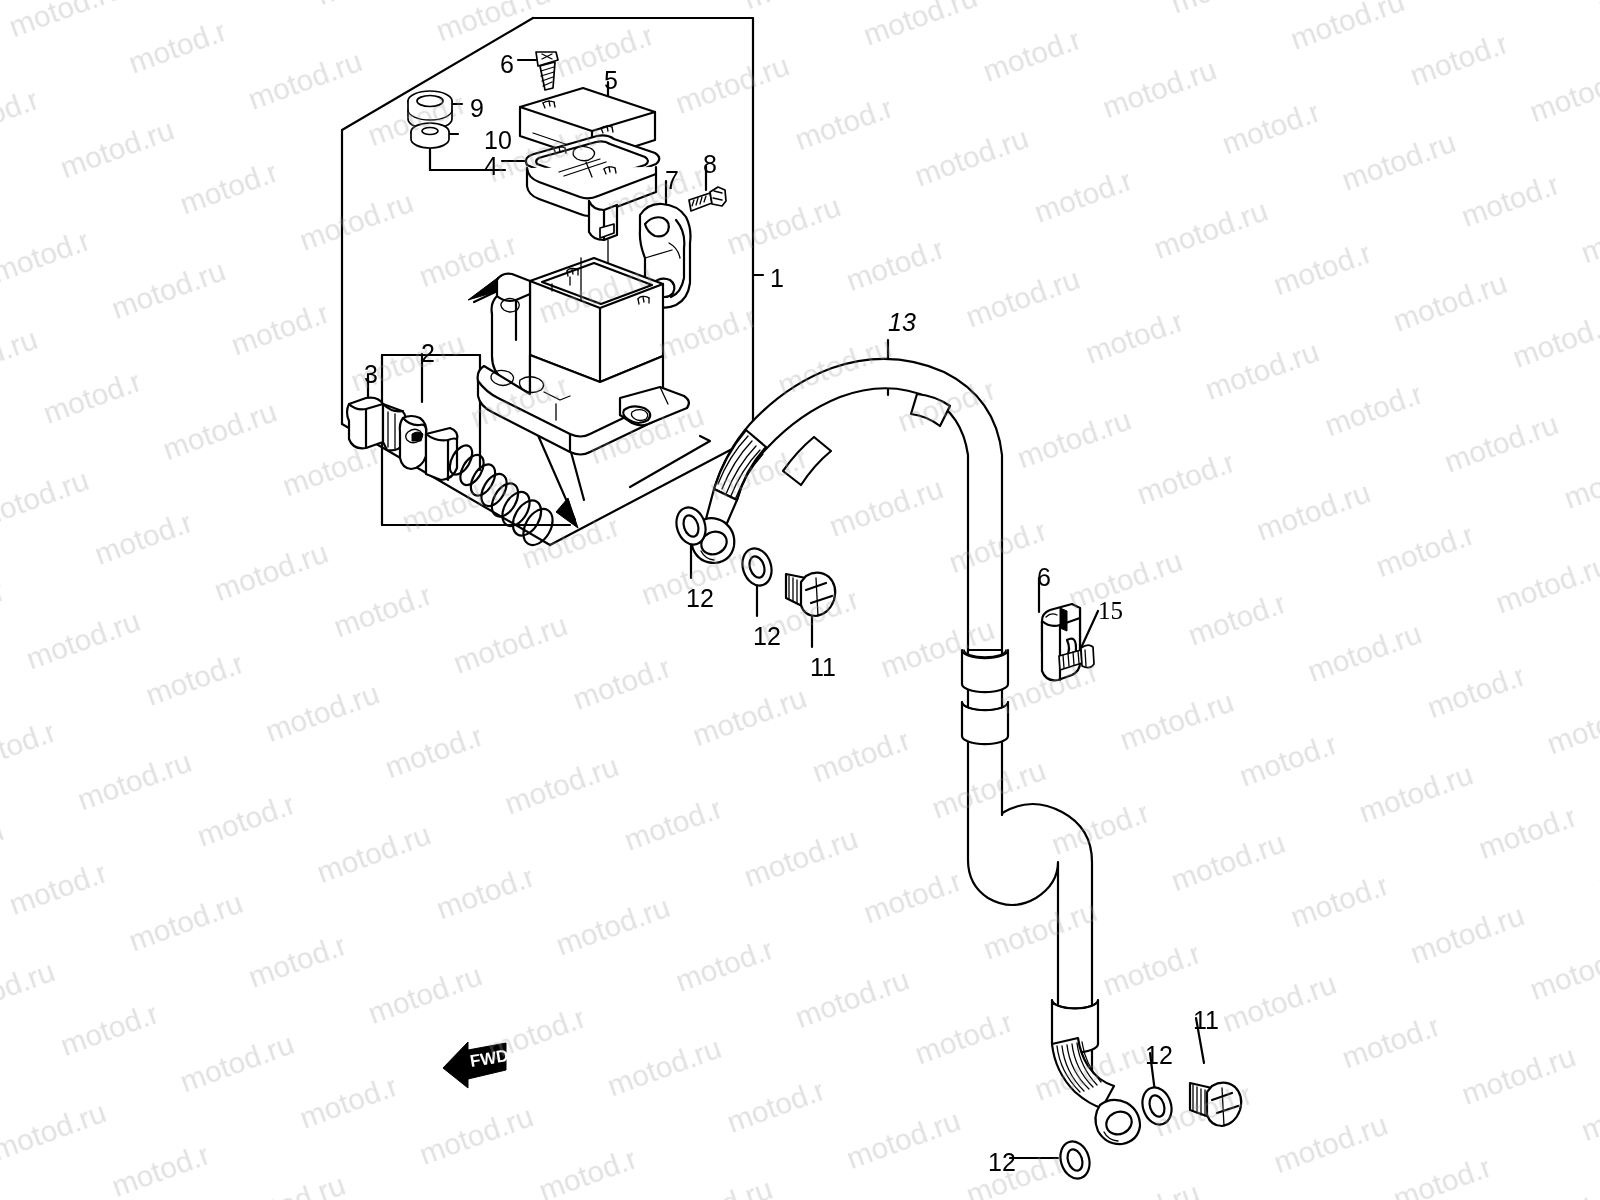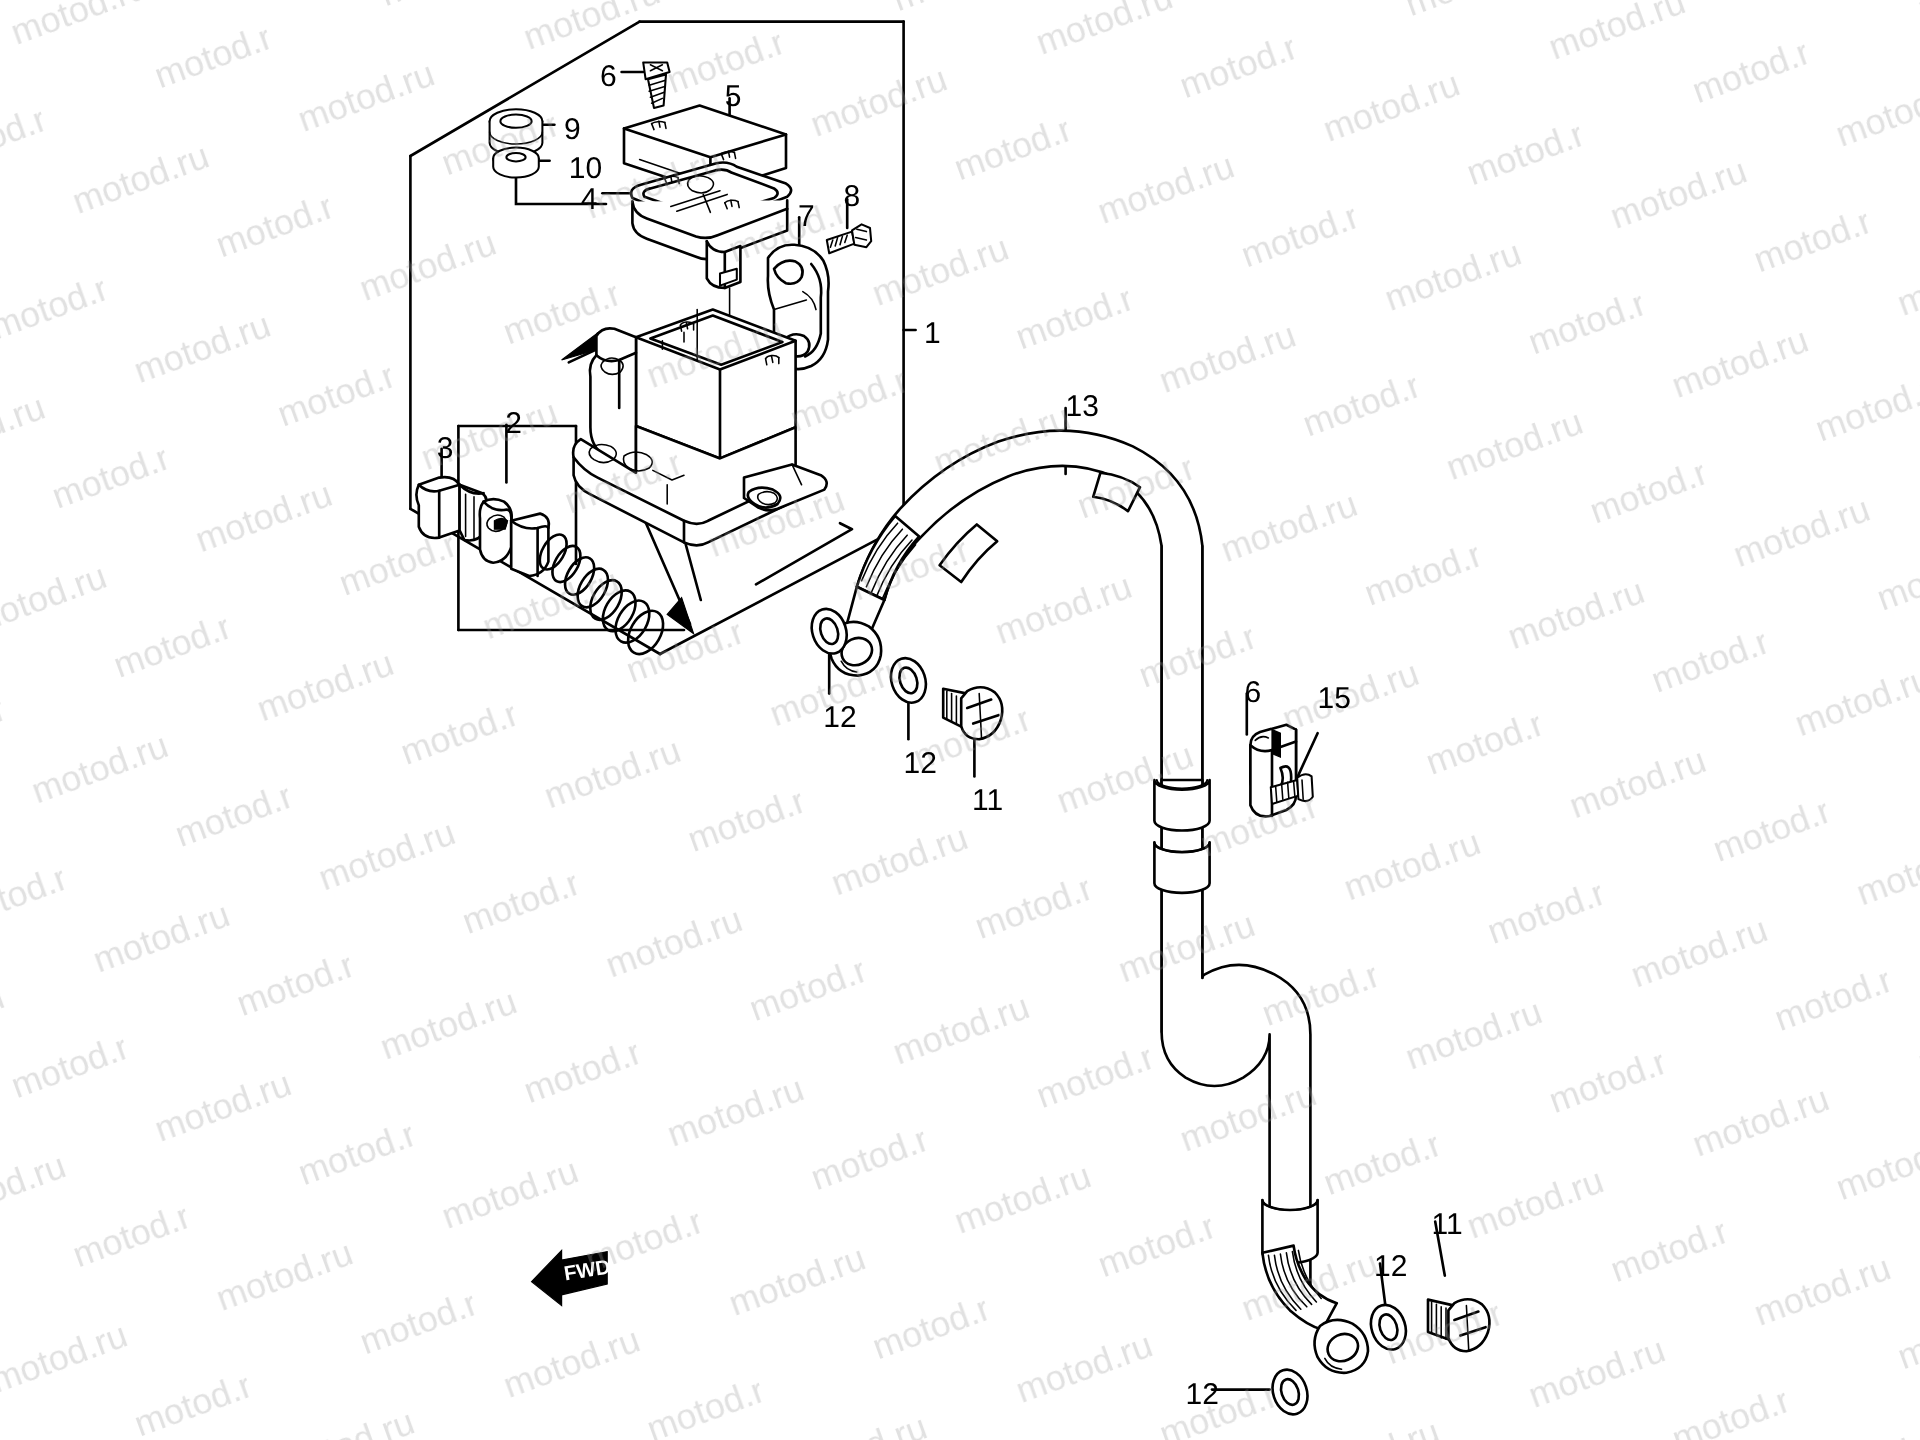--- a/index.html
+++ b/index.html
@@ -426,25 +426,25 @@
   <div id="callouts">
       <div class="callout" style="left: 770px; top: 266px;">1</div>
       <div class="callout" style="left: 421px; top: 341px;">2</div>
       <div class="callout" style="left: 364px; top: 362px;">3</div>
       <div class="callout" style="left: 484px; top: 154px;">4</div>
       <div class="callout" style="left: 604px; top: 68px;">5</div>
       <div class="callout" style="left: 500px; top: 52px;">6</div>
       <div class="callout" style="left: 665px; top: 168px;">7</div>
       <div class="callout" style="left: 703px; top: 152px;">8</div>
       <div class="callout" style="left: 470px; top: 96px;">9</div>
-      <div class="callout" style="left: 474px; top: 128px;">10</div>
+      <div class="callout" style="left: 484px; top: 128px;">10</div>
       <div class="callout" style="left: 810px; top: 655px;">11</div>
       <div class="callout" style="left: 686px; top: 586px;">12</div>
       <div class="callout" style="left: 753px; top: 624px;">12</div>
-      <div class="callout" style="left: 888px; top: 327px;">13</div>
+      <div class="callout" style="left: 888px; top: 310px; font-style: italic;">13</div>
       <div class="callout" style="left: 1037px; top: 565px;">6</div>
-      <div class="callout" style="left: 1098px; top: 570px;">15</div>
+      <div class="callout" style="left: 1098px; top: 598px; font-family: Liberation Serif, serif;">15</div>
       <div class="callout" style="left: 1193px; top: 1008px;">11</div>
       <div class="callout" style="left: 1145px; top: 1043px;">12</div>
       <div class="callout" style="left: 988px; top: 1150px;">12</div>
     </div>
 
 </div>
 
 </body></html>

